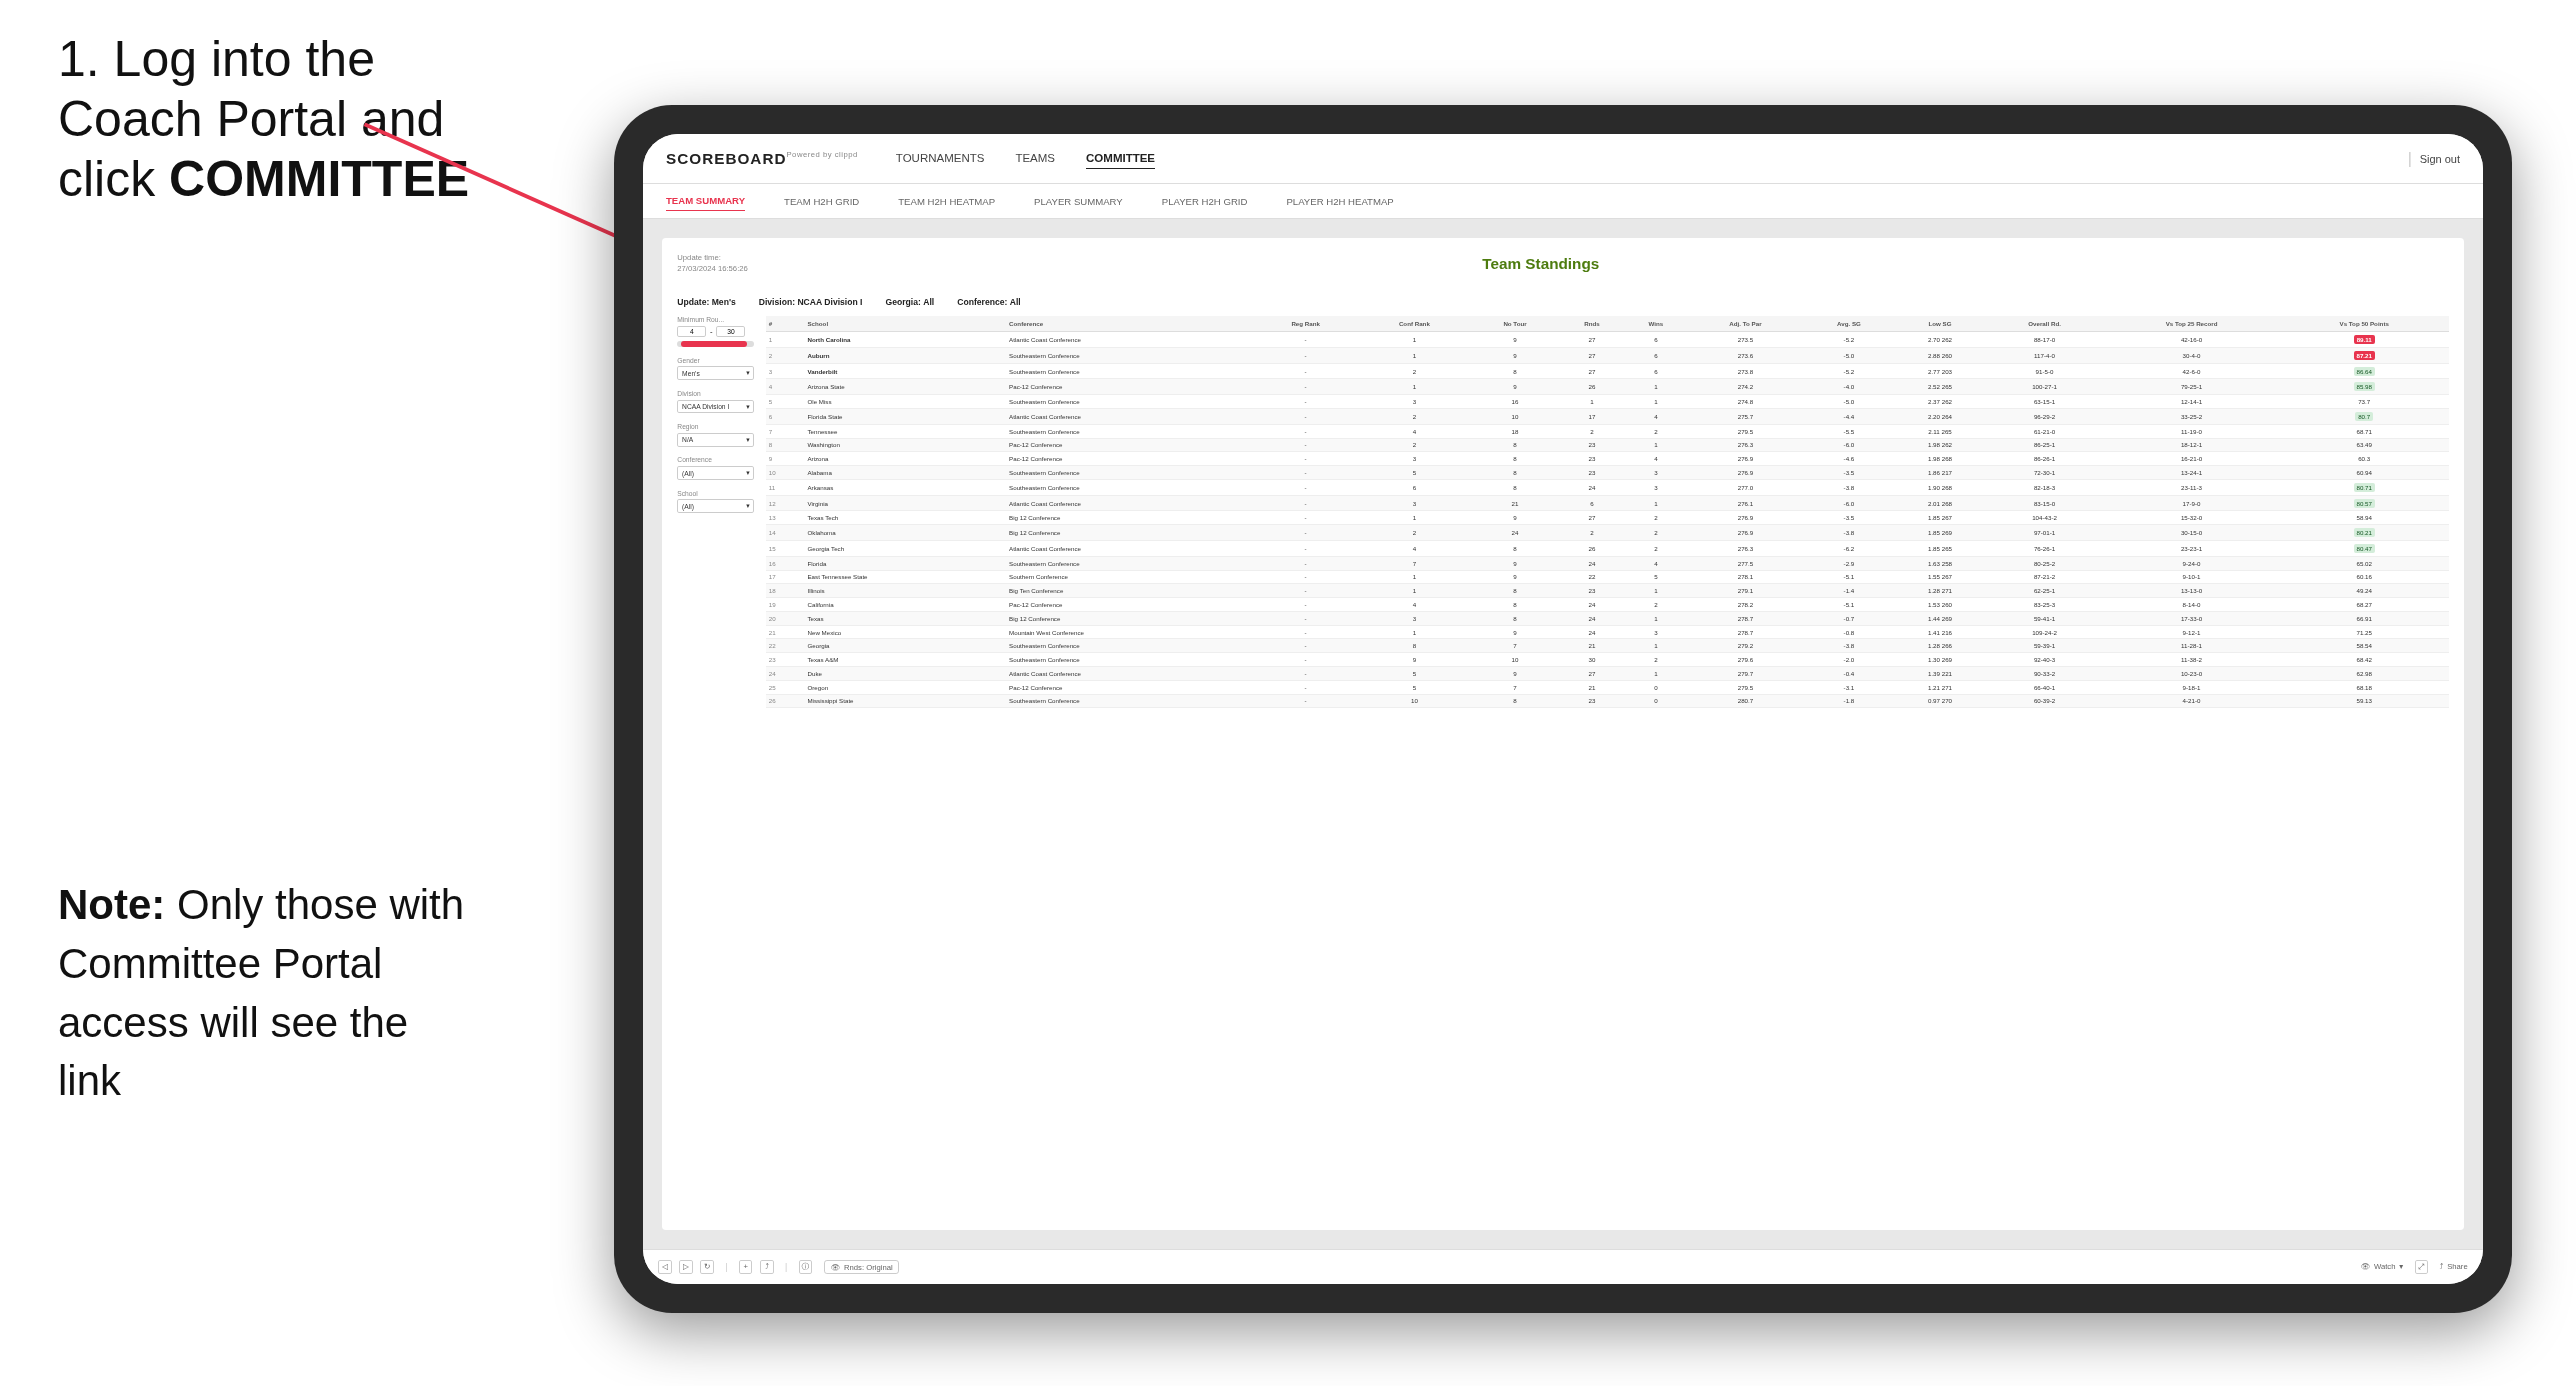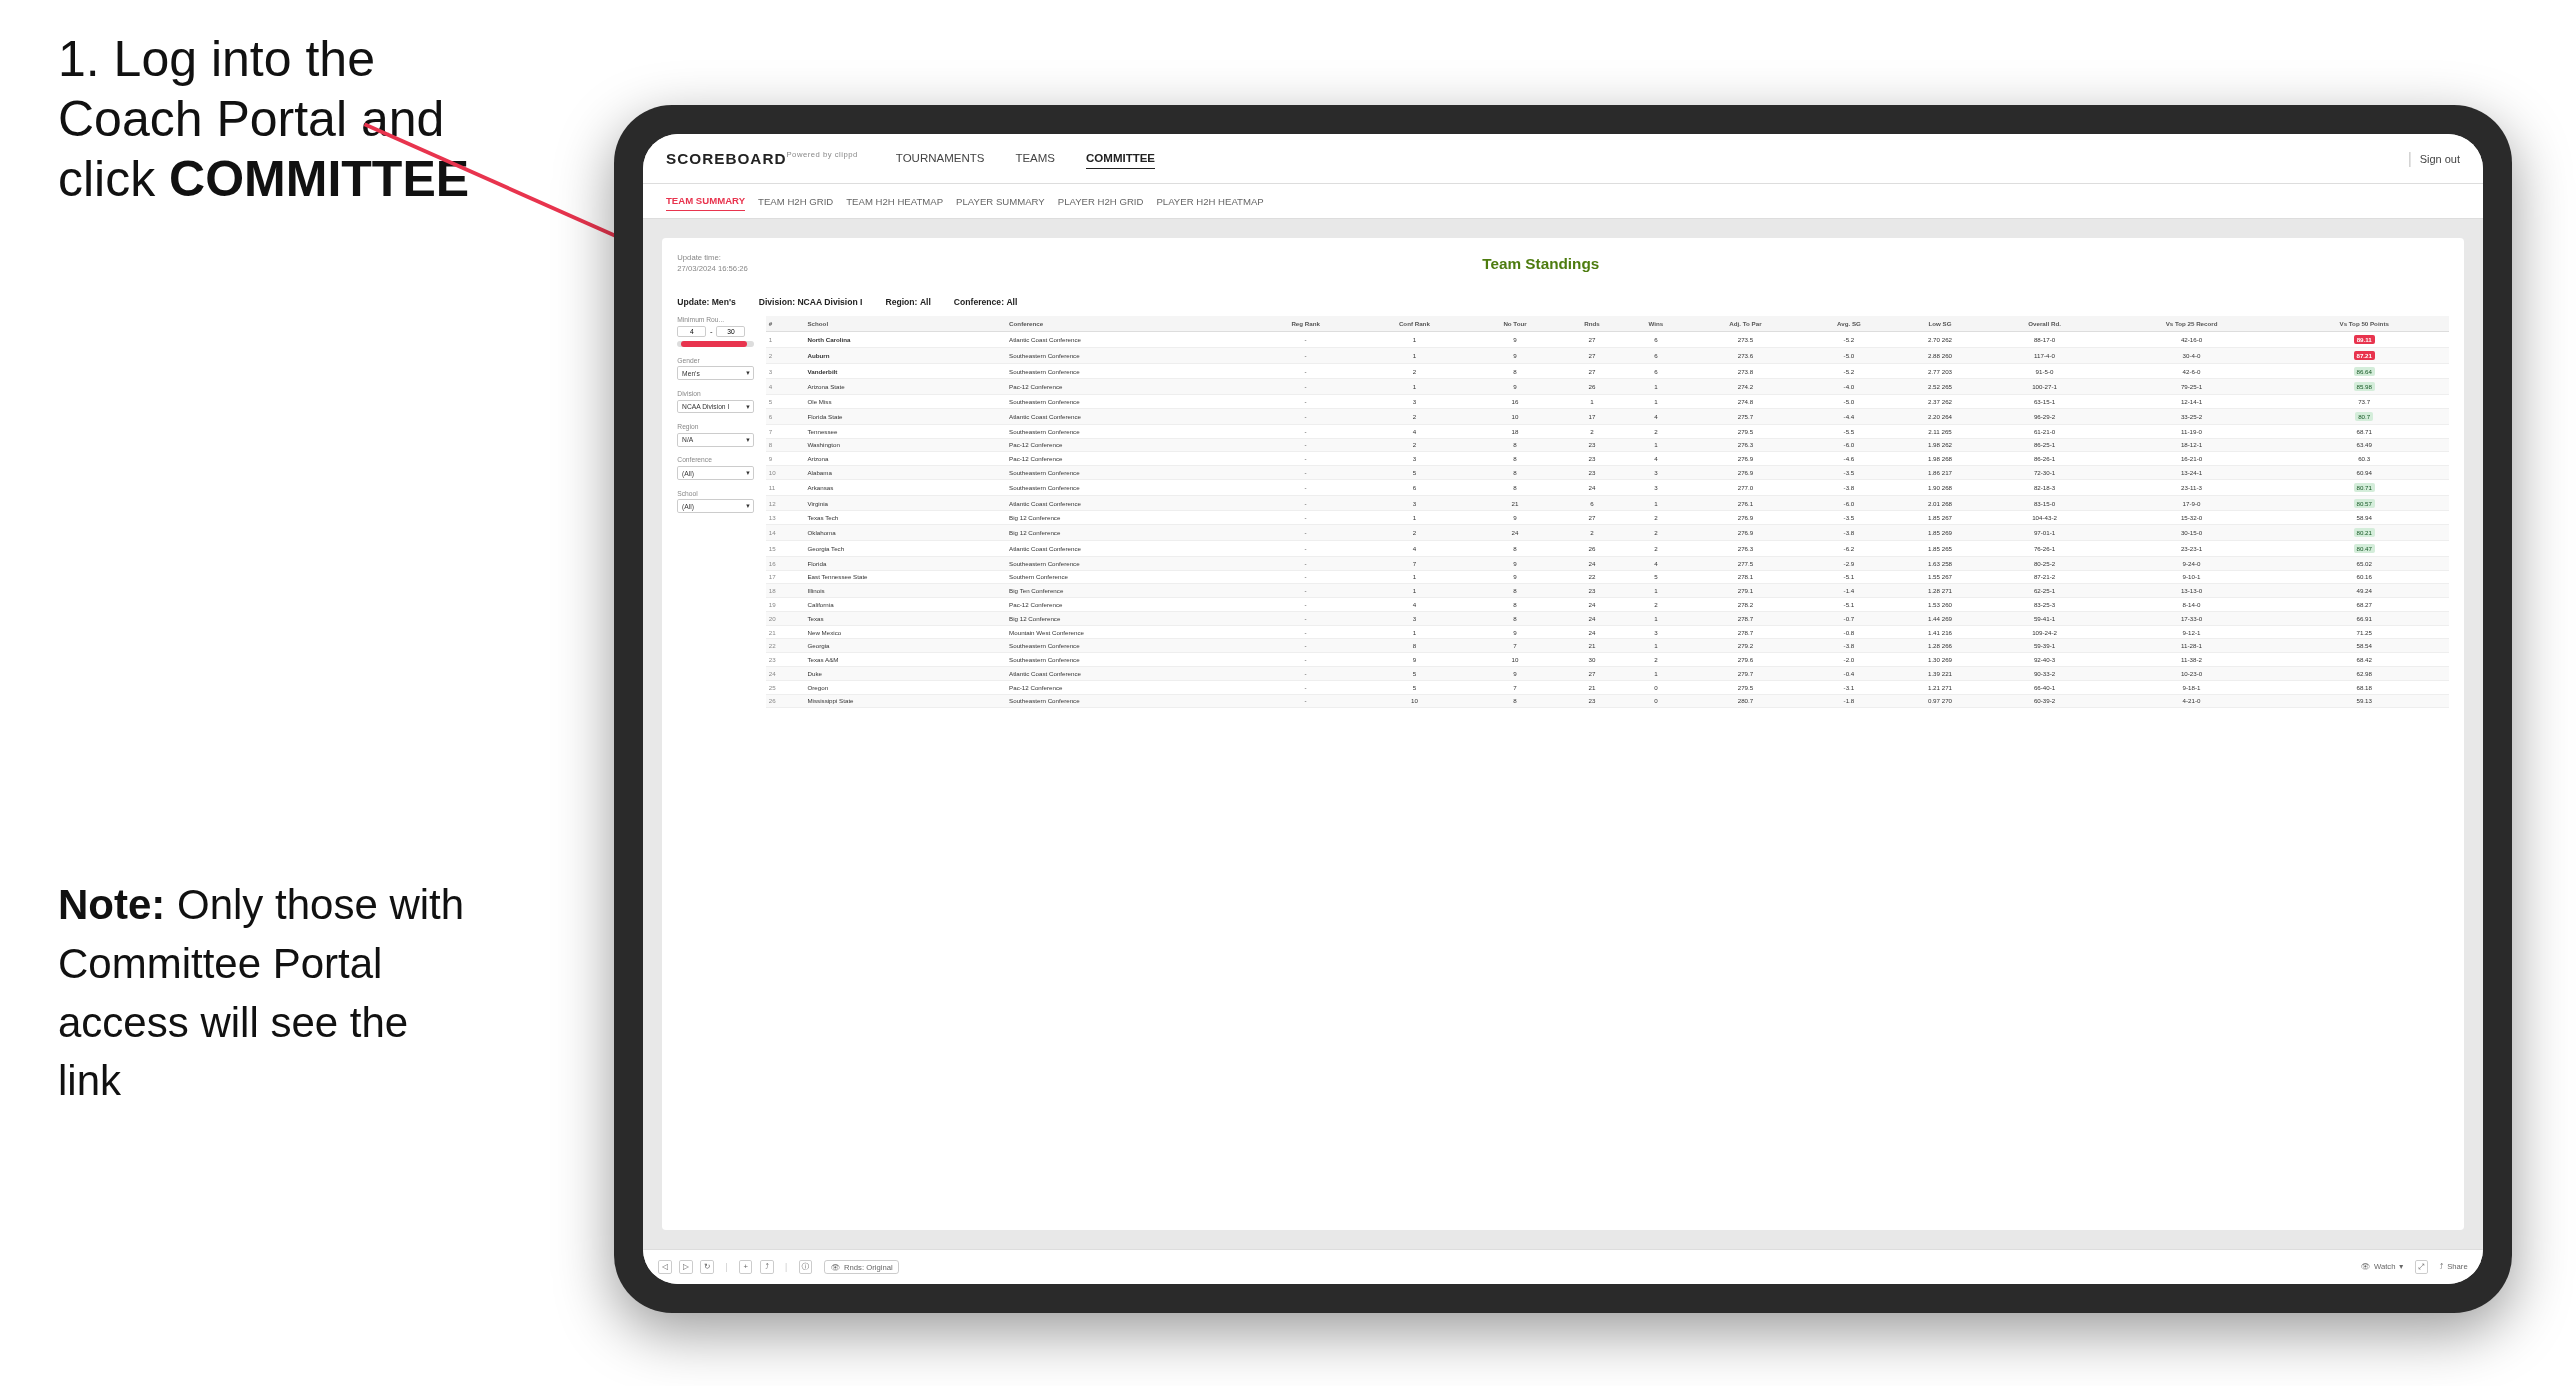--- a/index.html
+++ b/index.html
@@ -125,21 +125,21 @@
       color: #ccc;
       margin-right: 7.7px;
     }
 
     
     .sub-nav {
       background: #ffffff;
       border-bottom: 1px solid #ddd;
       padding: 0 23px;
       display: flex;
-      gap: 13px;
+      gap: 39px;
       height: 35px;
       align-items: center;
       flex-shrink: 0;
     }
     .sub-nav-item {
       font-size: 9.6px;
       color: #666;
       cursor: pointer;
       padding: 3.8px 0;
     }
@@ -434,21 +434,21 @@
         <div class="filter-bar">
           <div class="filter-item">
             <span>Update:</span>
             <span>Men's</span>
           </div>
           <div class="filter-item">
             <span>Division:</span>
             <span>NCAA Division I</span>
           </div>
           <div class="filter-item">
-            <span>Region:</span>
+            <span>Georgia:</span>
             <span>All</span>
           </div>
           <div class="filter-item">
             <span>Conference:</span>
             <span>All</span>
           </div>
         </div>
 
         <div class="content-layout">
 

